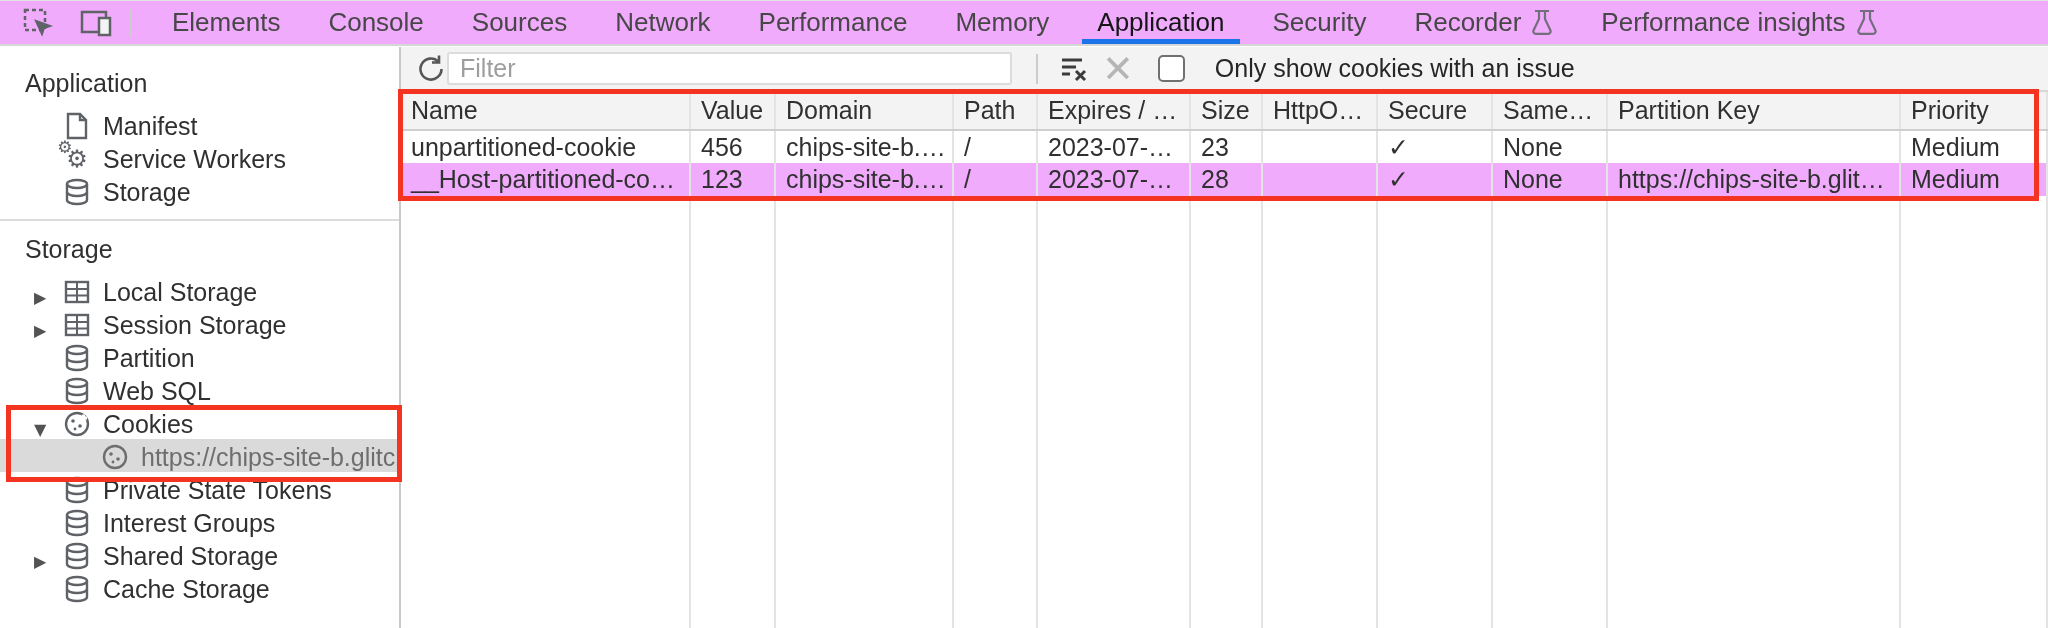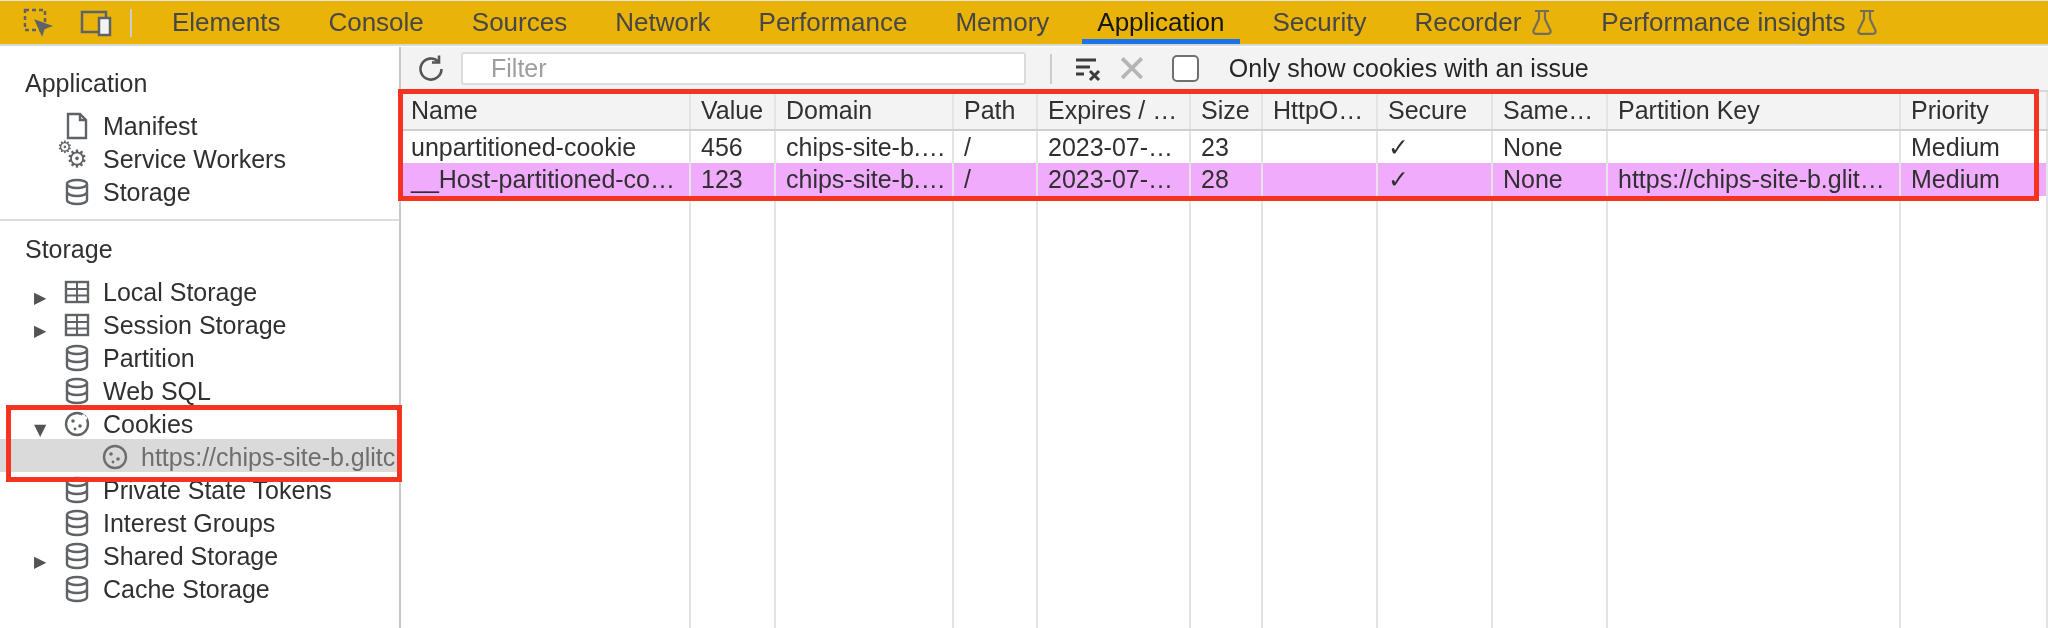--- a/index.html
+++ b/index.html
@@ -6,21 +6,21 @@
   html, body { width: 2048px; height: 628px; overflow: hidden; }
   body {
     font-family: "Liberation Sans", "DejaVu Sans", sans-serif;
     font-size: 25px; color: #303030; background: #fff; position: relative;
   }
   svg { display: block; }
   .icon-glyph { font-family: "DejaVu Sans", sans-serif; }
 
   
   .tabbar {
-    height: 46px; background: #eab308; border-top: 1px solid #e3e3e3;
+    height: 46px; background: #f0abfc; border-top: 1px solid #e3e3e3;
     border-bottom: 2px solid #d7d7d7; display: flex; align-items: stretch;
     width: 100%;
   }
   .tabbar-left-icons { display: flex; align-items: center; padding-left: 22px; gap: 26px; }
   .icon-btn { display: flex; align-items: center; justify-content: center; cursor: pointer; }
   .vdivider { width: 2px; height: 28px; background: #ccc; align-self: center; margin: 0 16px; }
   .tabs { display: flex; align-items: stretch; }
   .tab {
     display: flex; align-items: center; gap: 10px; padding: 0 15px; margin: 0 9px;
     color: #474747; font-size: 26px; border-top: 5px solid transparent;
@@ -52,23 +52,23 @@
   .gears-glyph { font-size: 24px; color: #5f6368; line-height: 1; position: relative; }
   .gears-glyph .gear-small { position: absolute; font-size: 17px; left: -9px; top: -8px; }
 
   
   .main { position: absolute; left: 401px; top: 47px; right: 0; bottom: 0; background: #fff; }
   .cookies-toolbar {
     height: 45px; background: #f3f3f3; border-bottom: 2px solid #d7d7d7;
     display: flex; align-items: center; padding-left: 14px;
   }
   .filter-input {
-    width: 565px; height: 33px; margin-left: 14px; border: 2px solid #dcdcdc;
+    width: 565px; height: 33px; border: 2px solid #dcdcdc;
     border-radius: 3px; background: #fff; font: inherit; font-size: 25px;
-    padding: 0 28px; color: #303030; outline: none;
+    padding: 0 11px; color: #303030; outline: none;
   }
   .filter-input::placeholder { color: #9e9e9e; }
   .toolbar-div { width: 2px; height: 30px; background: #ccc; margin: 0 20px 0 24px; }
   .x-dim { font-size: 38px; color: #b5b5b5; line-height: 1; padding: 0 10px; }
   .issue-check { display: flex; align-items: center; gap: 30px; margin-left: 14px; cursor: pointer; }
   .checkbox {
     width: 27px; height: 27px; border: 2px solid #707070; border-radius: 5px; background: #fff;
   }
   .issue-label { color: #262626; }
 

